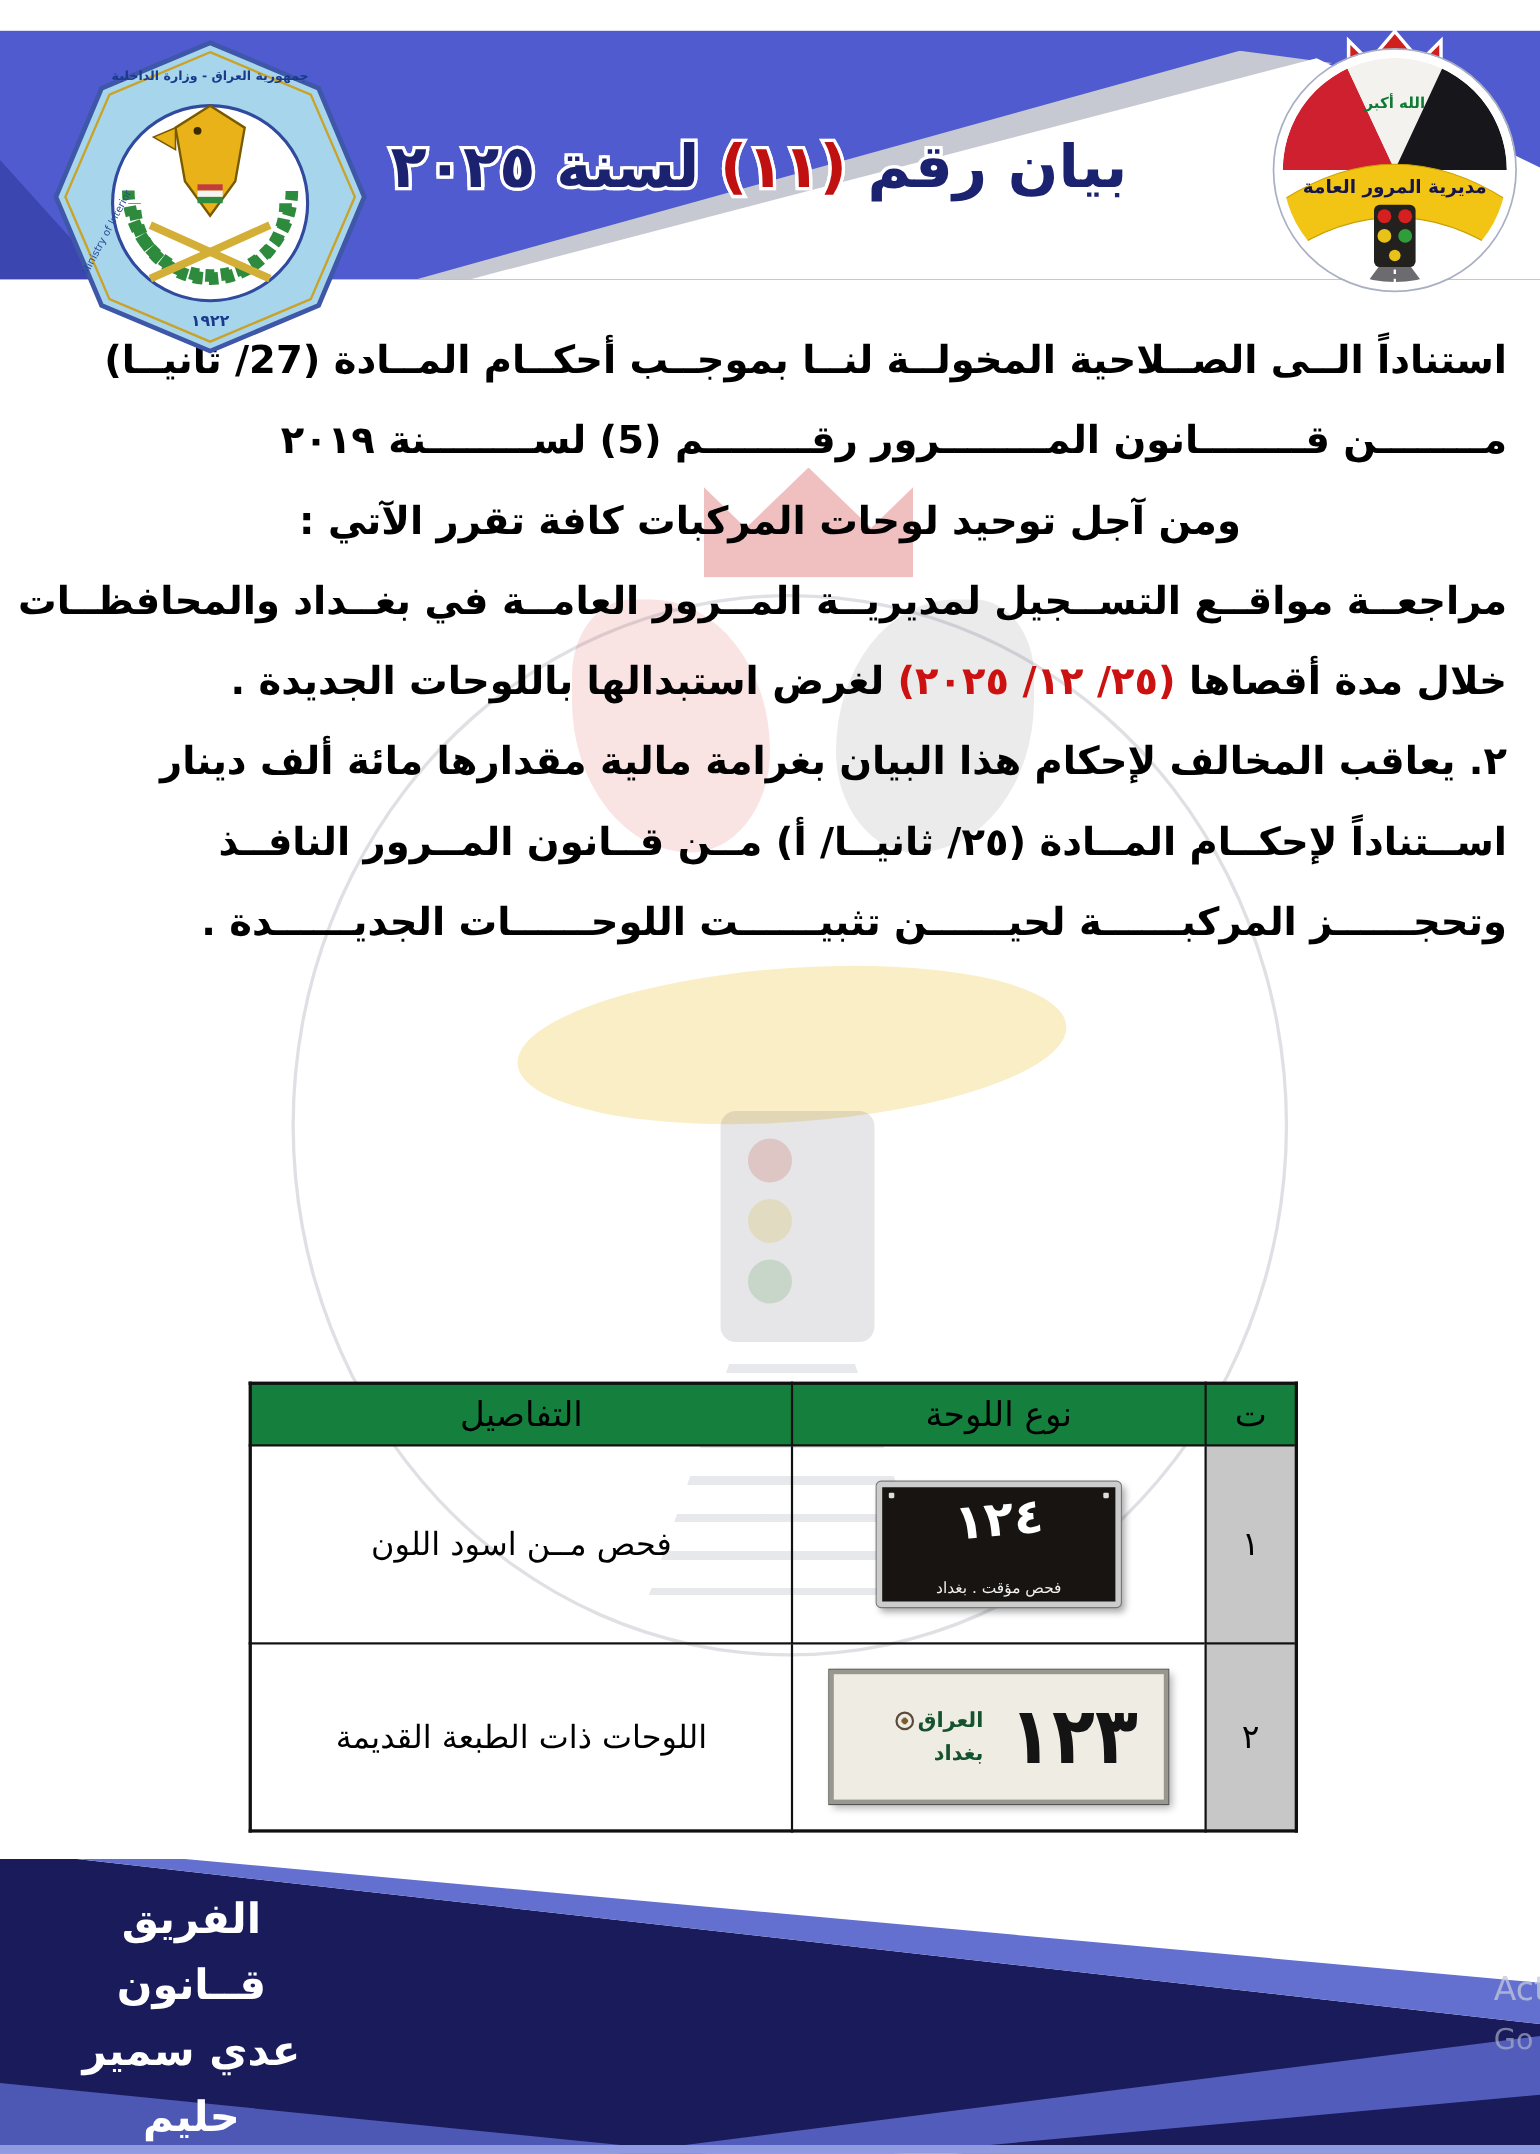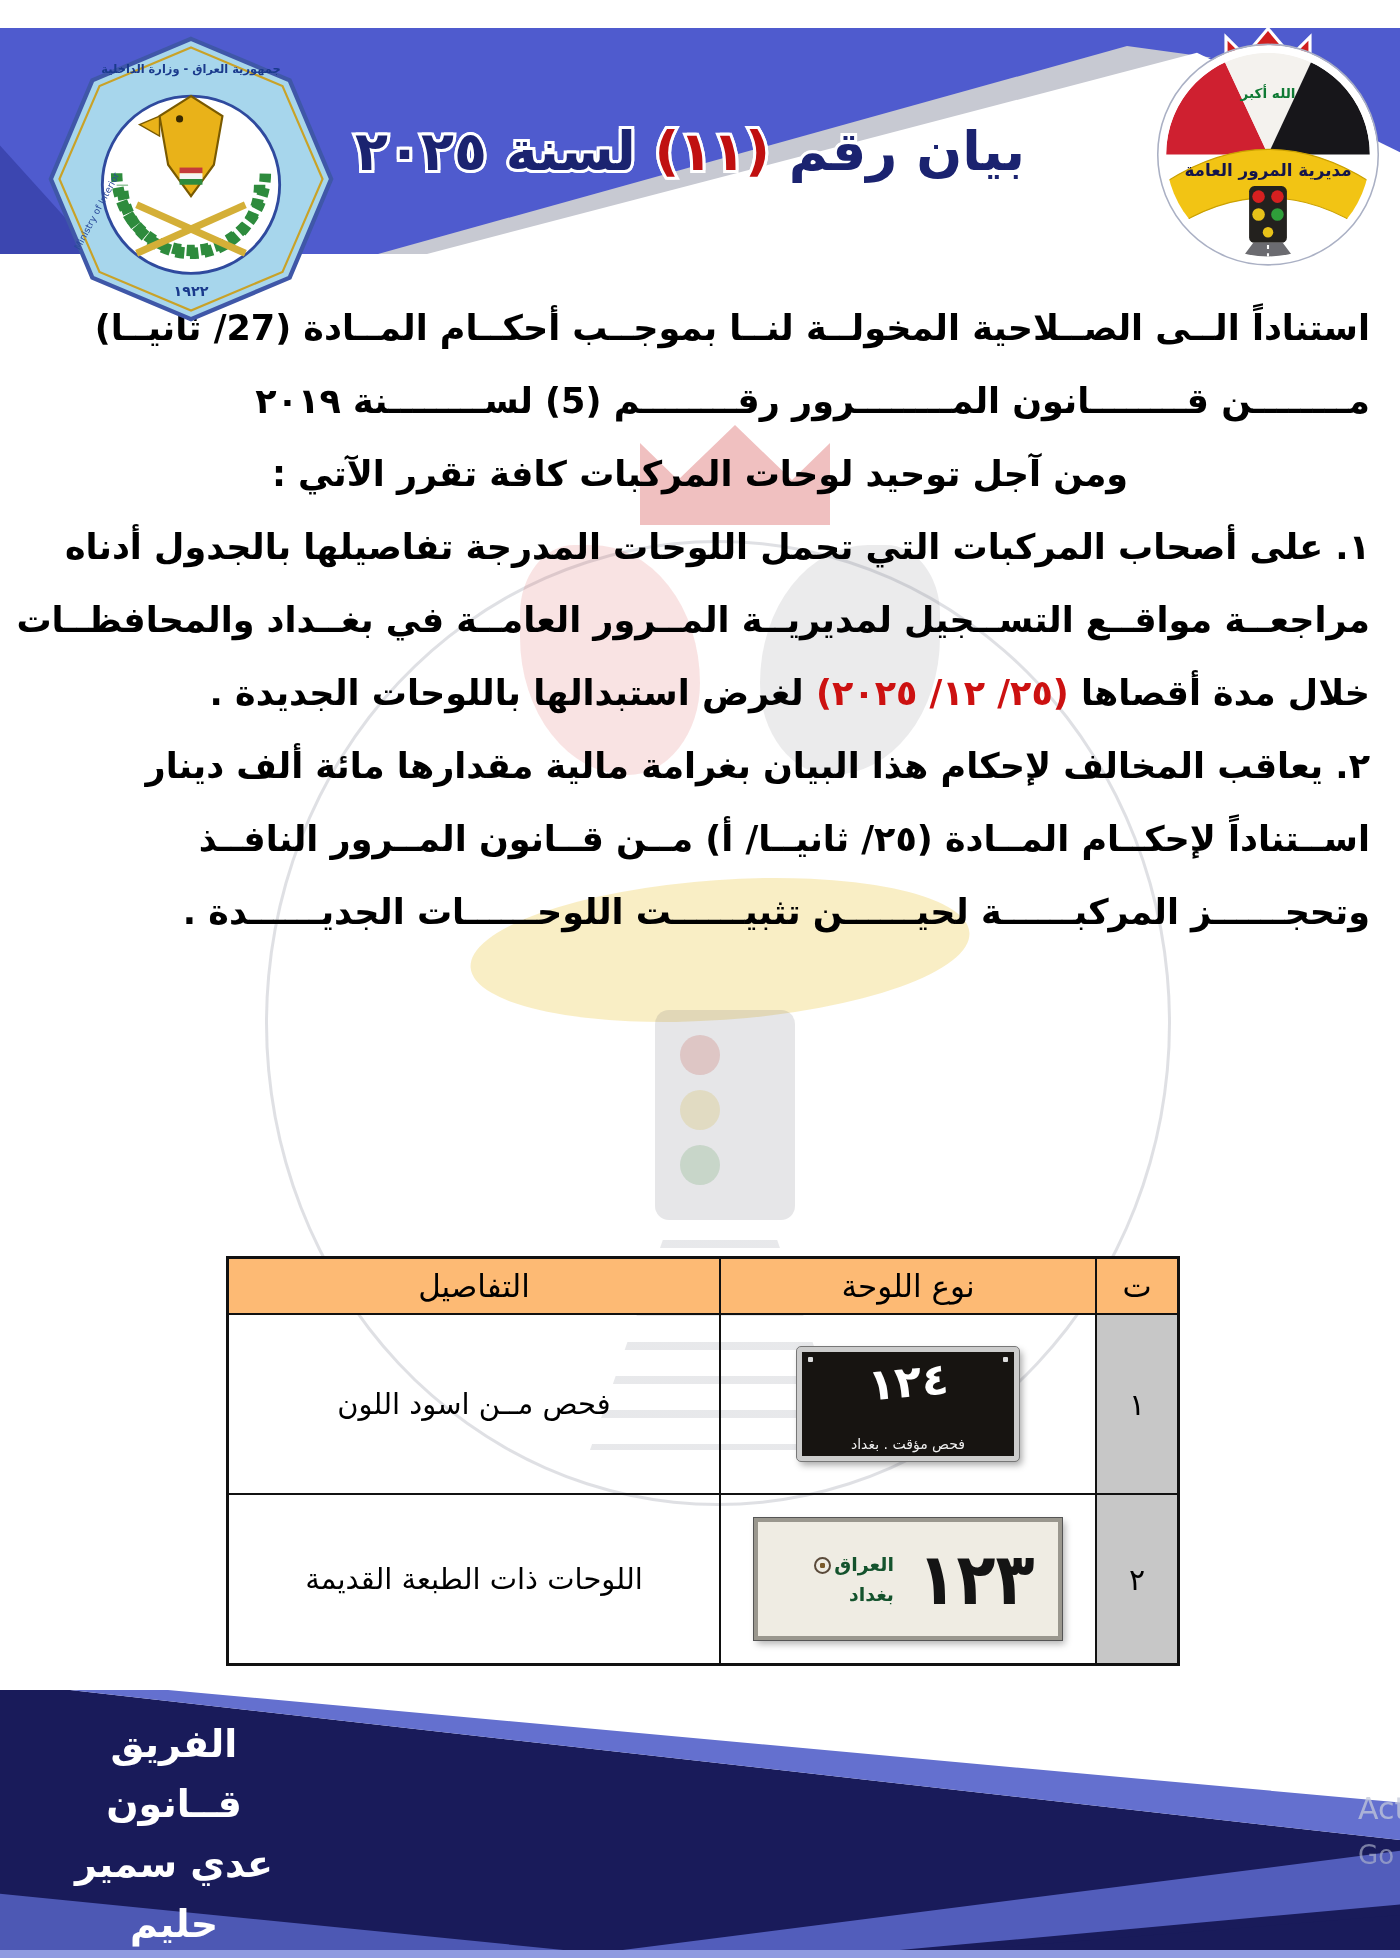--- a/index.html
+++ b/index.html
@@ -49,21 +49,21 @@
   
   .plates-table{
     position:absolute;left:226px;top:1256px;z-index:2;direction:rtl;
     border-collapse:collapse;font-weight:400;color:#000;
   }
   .plates-table td,.plates-table th{border:2px solid #111;text-align:center;vertical-align:middle;}
   .plates-table{border:3px solid #111;}
   .col-idx{width:78px;background:#c7c7c7;}
   .col-type{width:372px;}
   .col-det{width:488px;}
-  .hdr td{height:52px;background:#fdba74;font-size:31px;}
+  .hdr td{height:52px;background:#15803d;font-size:31px;}
   .r1 td{height:176px;}
   .r2 td{height:166px;}
   .idx-cell{background:#c7c7c7;font-size:30px;}
   .det-cell{font-size:29px;}
   
   .plate-black{
     width:212px;height:104px;margin:6px auto;background:#171411;border:5px solid #cccccc;
     outline:1px solid #777;border-radius:4px;position:relative;color:#fff;
     box-shadow:3px 4px 7px rgba(0,0,0,.35);
   }
@@ -174,21 +174,20 @@
       </g>
       <circle cx="110" cy="132" r="102" fill="none" stroke="#ffffff" stroke-width="5"></circle>
       <circle cx="110" cy="132" r="105" fill="none" stroke="#aab0c4" stroke-width="1.5"></circle>
     </svg>
   </div>
 
   <div class="doc-body">
     <div class="bline">استناداً الــى الصــلاحية المخولــة لنــا بموجــب أحكــام المــادة (27/ ثانيــا)</div>
     <div class="bline">مــــــــن قــــــــانون المــــــــرور رقــــــــم (5) لســــــــنة ٢٠١٩</div>
     <div class="bline centered">ومن آجل توحيد لوحات المركبات كافة تقرر الآتي :</div>
-    <div class="bline">١. على أصحاب المركبات التي تحمل اللوحات المدرجة تفاصيلها بالجدول أدناه</div>
     <div class="bline">مراجعــة مواقــع التســجيل لمديريــة المــرور العامــة في بغــداد والمحافظــات</div>
     <div class="bline"><span>خلال مدة أقصاها </span><span class="red">(٢٥/ ١٢/ ٢٠٢٥)</span><span> لغرض استبدالها باللوحات الجديدة .</span></div>
     <div class="bline">٢. يعاقب المخالف لإحكام هذا البيان بغرامة مالية مقدارها مائة ألف دينار</div>
     <div class="bline">اســتناداً لإحكــام المــادة (٢٥/ ثانيــا/ أ) مــن قــانون المــرور النافــذ</div>
     <div class="bline">وتحجــــــز المركبــــــة لحيــــــن تثبيــــــت اللوحــــــات الجديــــــدة .</div>
   </div>
 
   <table class="plates-table">
     <tbody>
         <tr class="hdr">

